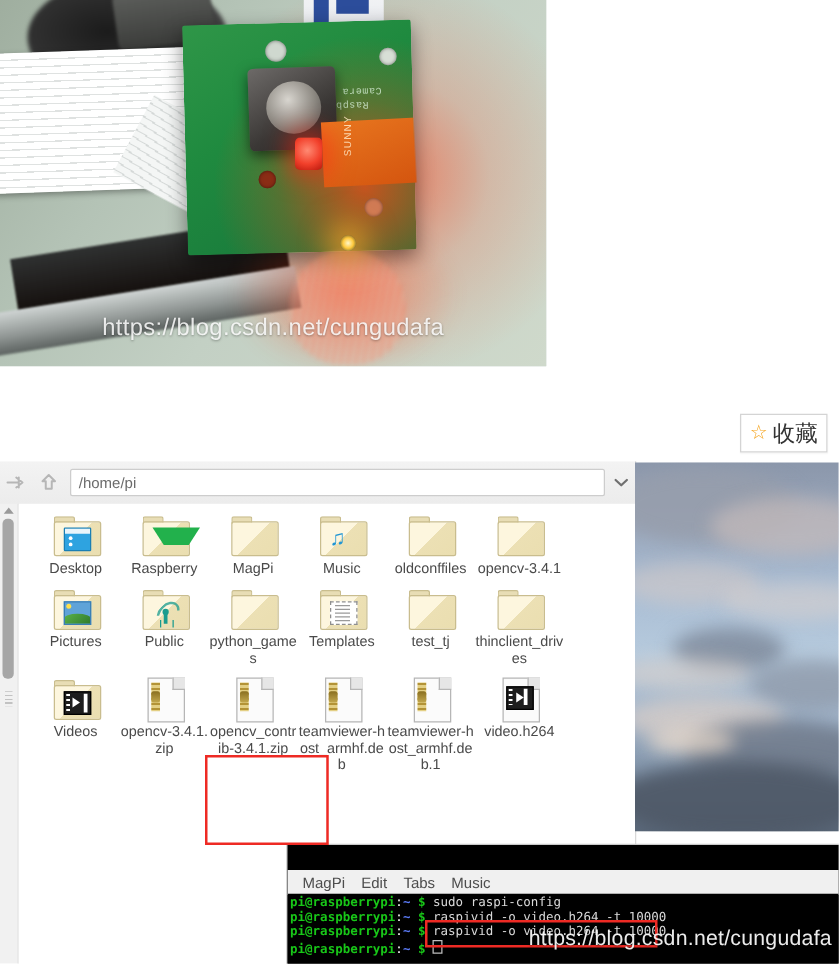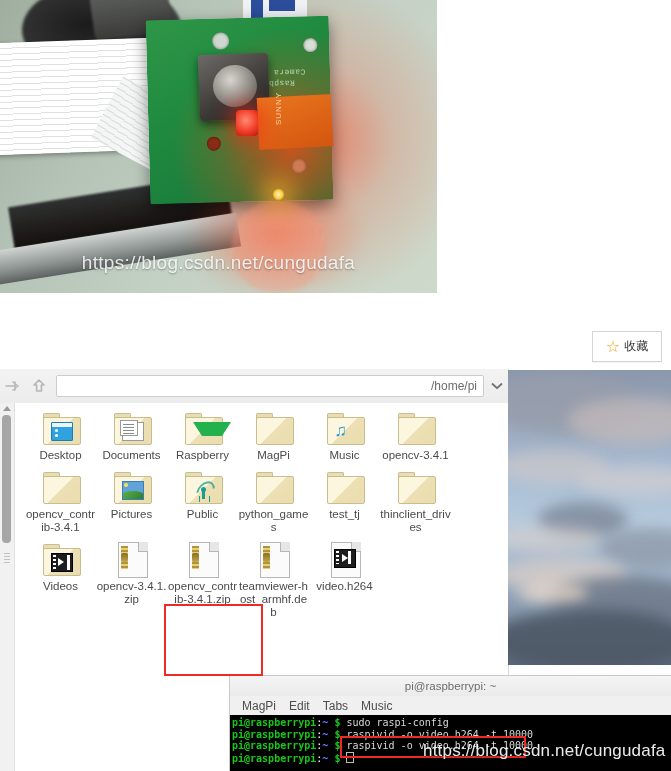--- a/index.html
+++ b/index.html
@@ -141,42 +141,42 @@
 
   
   #fav{
     left:592px;top:331px;width:68px;height:29px;
     border:1px solid #d4d4d4;background:#ffffff;
     display:flex;align-items:center;justify-content:center;gap:4px;
     box-shadow:0 1px 1px rgba(0,0,0,.04);
     cursor:pointer;
   }
   #fav .star{color:#f5a623;font-size:16px;line-height:1;}
-  #fav .lbl{font-size:12px;color:#333;font-family:Liberation Serif, serif;}
+  #fav .lbl{font-size:18px;color:#333;font-family:Liberation Serif, serif;}
 
   
   #fm{
     left:0;top:369px;width:508px;height:402px;
     background:#ffffff;
     border-right:1px solid #d8d8d8;
     overflow:hidden;
   }
   #fm-toolbar{
     position:absolute;left:0;top:0;width:508px;height:34px;
     background:linear-gradient(180deg,#f3f3f3,#ececec);
     border-bottom:1px solid #dcdcdc;
     display:flex;align-items:center;
   }
   .tb-btn{width:26px;height:26px;display:flex;align-items:center;justify-content:center;cursor:pointer;}
   .tb-btn svg{display:block;}
   #path-field{
     flex:1;height:20px;margin:0 2px 0 4px;
     background:#fff;border:1px solid #cdcdcd;border-radius:2px;
     display:flex;align-items:center;padding:0 6px;
-    font-size:12px;color:#6b6b6b;justify-content:flex-end;
+    font-size:12px;color:#6b6b6b;
   }
   #path-drop{width:22px;height:26px;display:flex;align-items:center;justify-content:center;cursor:pointer;}
   #fm-scrollbar{
     position:absolute;left:0;top:34px;width:14px;height:368px;
     background:#f1f1f1;border-right:1px solid #e2e2e2;
   }
   #fm-scroll-up{position:absolute;left:3px;top:3px;width:0;height:0;
     border-left:4px solid transparent;border-right:4px solid transparent;border-bottom:5px solid #9a9a9a;}
   #fm-thumb{position:absolute;left:2px;top:12px;width:9px;height:128px;background:#a6a6a6;border-radius:4px;}
   #fm-grip{position:absolute;left:4px;top:150px;width:6px;height:12px;
@@ -423,30 +423,20 @@
         <div class="glyph">
           <div class="folder">
               <div class="tab"></div>
               <div class="body"></div>
               <div class="ov ov-desktop"></div>
             </div>
         </div>
         <div class="fname">Desktop</div>
       </div>
 
-      <div class="fitem">
-        <div class="glyph">
-          <div class="folder">
-              <div class="tab"></div>
-              <div class="body"></div>
-              <div class="ov ov-docs"></div>
-            </div>
-        </div>
-        <div class="fname">Documents</div>
-      </div>
 
       <div class="fitem">
         <div class="glyph">
           <div class="folder">
               <div class="tab"></div>
               <div class="body"></div>
               <div class="ov ov-dl"></div>
             </div>
         </div>
         <div class="fname">Raspberry</div>
@@ -466,40 +456,40 @@
         <div class="glyph">
           <div class="folder">
               <div class="tab"></div>
               <div class="body"></div>
             <div class="ov ov-music" style="border:none;background:none;">♫</div>
             </div>
         </div>
         <div class="fname">Music</div>
       </div>
 
+      <div class="fitem">
+        <div class="glyph">
+          <div class="folder">
+              <div class="tab"></div>
+              <div class="body"></div>
+            </div>
+        </div>
+        <div class="fname">oldconffiles</div>
+      </div>
 
       <div class="fitem">
         <div class="glyph">
           <div class="folder">
               <div class="tab"></div>
               <div class="body"></div>
             </div>
         </div>
         <div class="fname">opencv-3.4.1</div>
       </div>
 
-      <div class="fitem">
-        <div class="glyph">
-          <div class="folder">
-              <div class="tab"></div>
-              <div class="body"></div>
-            </div>
-        </div>
-        <div class="fname">opencv_contrib-3.4.1</div>
-      </div>
 
       <div class="fitem">
         <div class="glyph">
           <div class="folder">
               <div class="tab"></div>
               <div class="body"></div>
               <div class="ov ov-pic"></div>
             </div>
         </div>
         <div class="fname">Pictures</div>
@@ -521,20 +511,30 @@
       <div class="fitem">
         <div class="glyph">
           <div class="folder">
               <div class="tab"></div>
               <div class="body"></div>
             </div>
         </div>
         <div class="fname">python_games</div>
       </div>
 
+      <div class="fitem">
+        <div class="glyph">
+          <div class="folder">
+              <div class="tab"></div>
+              <div class="body"></div>
+              <div class="ov ov-tpl"></div>
+            </div>
+        </div>
+        <div class="fname">Templates</div>
+      </div>
 
       <div class="fitem">
         <div class="glyph">
           <div class="folder">
               <div class="tab"></div>
               <div class="body"></div>
             </div>
         </div>
         <div class="fname">test_tj</div>
       </div>
@@ -584,20 +584,29 @@
       <div class="fitem">
         <div class="glyph">
           <div class="sheet">
               <div class="fold"></div>
             </div>
             <div class="zip-body"></div>
         </div>
         <div class="fname">teamviewer-host_armhf.deb</div>
       </div>
 
+      <div class="fitem">
+        <div class="glyph">
+          <div class="sheet">
+              <div class="fold"></div>
+            </div>
+            <div class="zip-body"></div>
+        </div>
+        <div class="fname">teamviewer-host_armhf.deb.1</div>
+      </div>
 
       <div class="fitem">
         <div class="glyph">
           <div class="sheet">
               <div class="fold"></div>
             </div>
             <div class="film"></div>
         </div>
         <div class="fname">video.h264</div>
       </div>
@@ -614,23 +623,20 @@
   <div class="c c5"></div>
   <div class="c c6"></div>
   <div class="c c7"></div>
   <div class="c c8"></div>
   <div class="c c9"></div>
   <div class="c c11"></div>
   <div class="c c10"></div>
 </div>
 
 <div id="term" class="abs">
-  <div id="term-title">
-    <span>pi@raspberrypi: ~</span>
-  </div>
   <div id="term-menu">
     <span>MagPi</span>
     <span>Edit</span>
     <span>Tabs</span>
     <span>Music</span>
   </div>
   <div id="term-screen"><div><span class="pr-user">pi@raspberrypi</span><span class="pr-colon">:</span><span class="pr-path">~</span><span class="pr-dollar"> $ </span><span class="cmd">sudo raspi-config</span></div><div><span class="pr-user">pi@raspberrypi</span><span class="pr-colon">:</span><span class="pr-path">~</span><span class="pr-dollar"> $ </span><span class="cmd">raspivid -o video.h264 -t 10000</span></div><div><span class="pr-user">pi@raspberrypi</span><span class="pr-colon">:</span><span class="pr-path">~</span><span class="pr-dollar"> $ </span><span class="cmd">raspivid -o video.h264 -t 10000</span></div><div><span class="pr-user">pi@raspberrypi</span><span class="pr-colon">:</span><span class="pr-path">~</span><span class="pr-dollar"> $ </span><span class="cursor"></span></div></div>
 </div>
 
 <div id="redbox-file" class="abs"></div>

